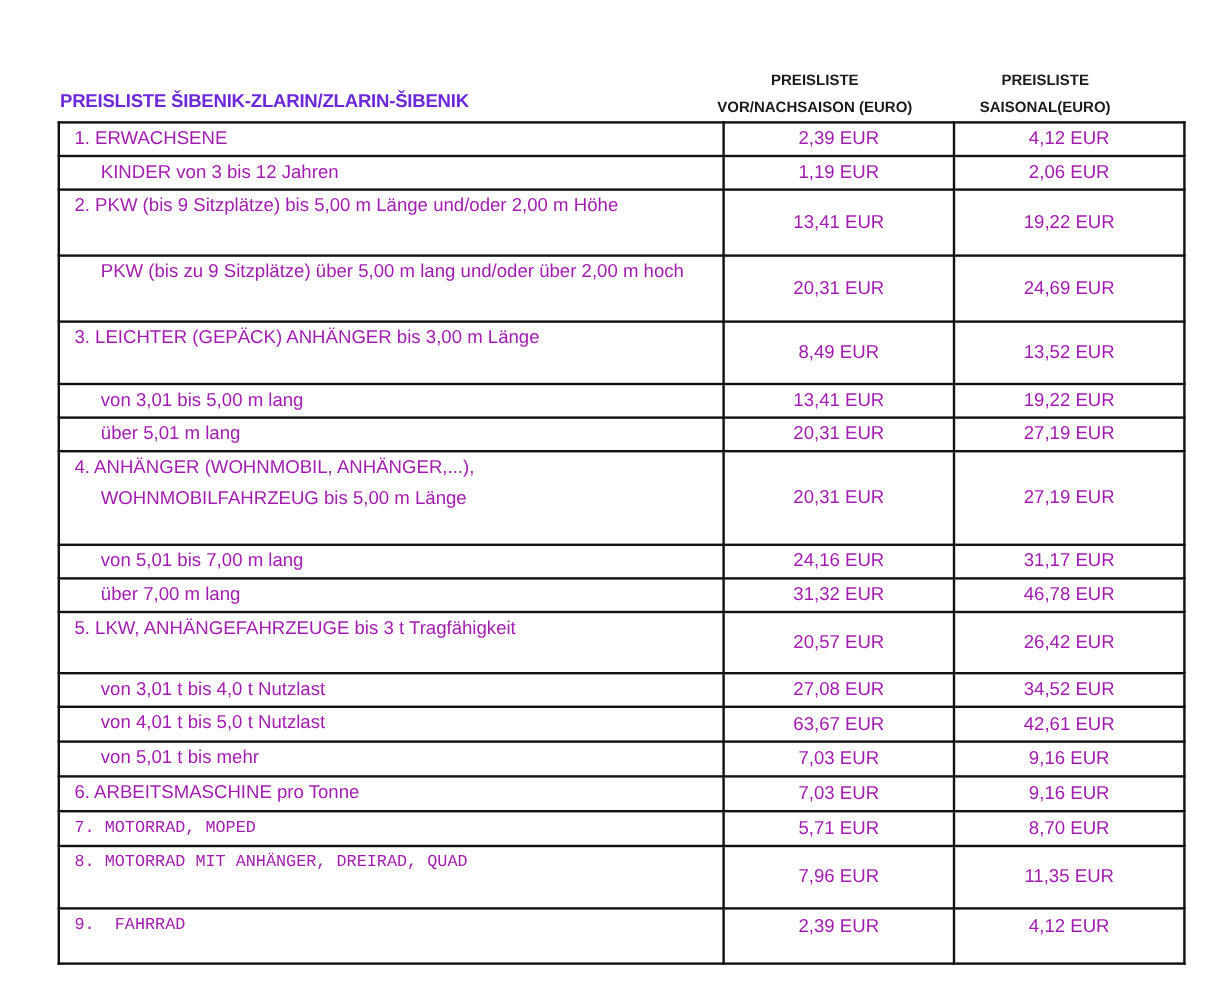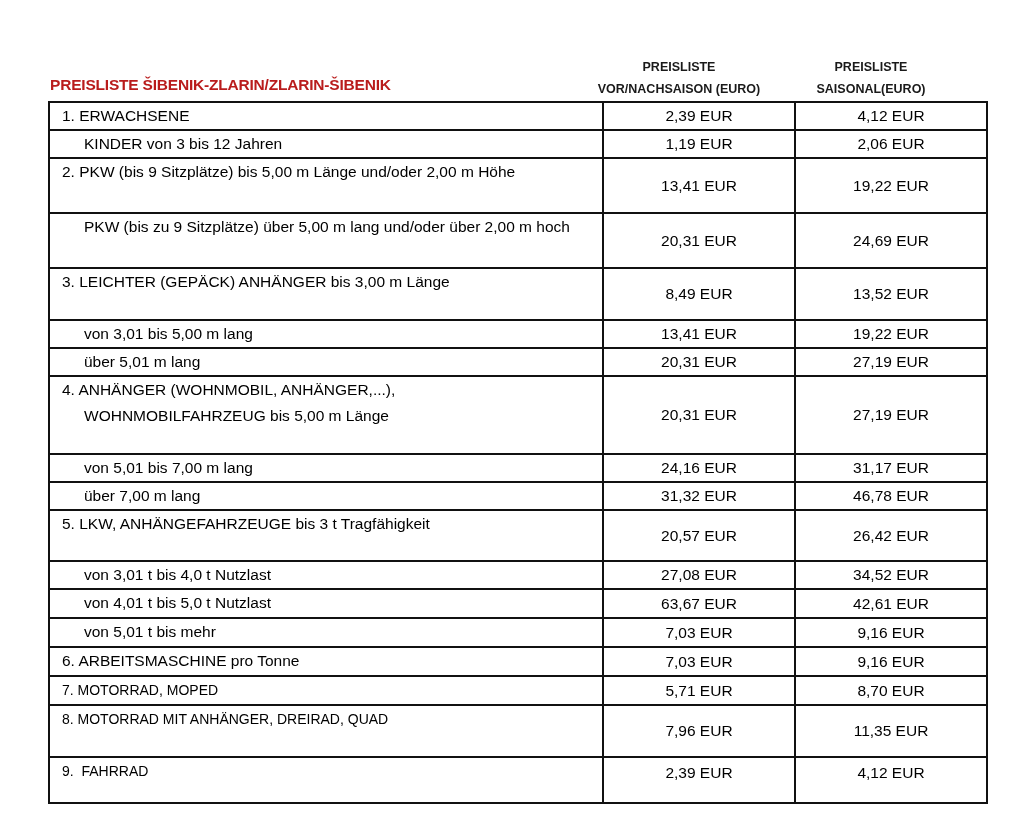--- a/index.html
+++ b/index.html
@@ -3,44 +3,44 @@
   <meta charset="utf-8">
   <style>
     html, body { margin: 0; padding: 0; background: #ffffff; }
     body {
       width: 1024px; height: 831px; position: relative; overflow: hidden;
       font-family: "Liberation Sans", "DejaVu Sans", sans-serif;
       color: #1a1a1a;
     }
     .title {
       position: absolute; left: 50px; top: 76px;
-      color: #b91c1c; font-weight: bold; font-size: 15.5px; letter-spacing: -0.2px;
+      color: #6d28d9; font-weight: bold; font-size: 15.5px; letter-spacing: -0.2px;
       white-space: nowrap;
     }
     .colhead {
       position: absolute; top: 56px; width: 220px; text-align: center;
       font-weight: bold; font-size: 12.5px; line-height: 22px; white-space: nowrap;
     }
     .colhead.c1 { left: 569px; }
     .colhead.c2 { left: 761px; }
     table.prices {
       position: absolute; left: 48px; top: 101px;
       border-collapse: collapse; table-layout: fixed;
       width: 921px;
     }
     table.prices td {
       border: 2px solid #111; padding: 0; vertical-align: top;
-      font-size: 15.5px; line-height: 26px; color: #000000;
+      font-size: 15.5px; line-height: 26px; color: #a21caf;
     }
     td.label { width: 540px; padding-left: 12px !important; }
     td.label.sub span.txt { padding-left: 22px; display: inline-block; text-align: center; }
     td.label .wrap { padding-left: 22px; text-indent: -22px; display: block; }
     td.price { text-align: center; vertical-align: middle !important; width: 190px; }
     td.price.top { vertical-align: top !important; padding-top: 2px !important; }
-    .small { font-size: 14px !important; }
+    .small { font-size: 14px !important; font-family: Liberation Mono, monospace; }
   </style>
 </head>
 <body>
 
 <div class="title">PREISLISTE ŠIBENIK-ZLARIN/ZLARIN-ŠIBENIK</div>
 
 <div class="colhead c1">
   <div>PREISLISTE</div>
   <div>VOR/NACHSAISON (EURO)</div>
 </div>

